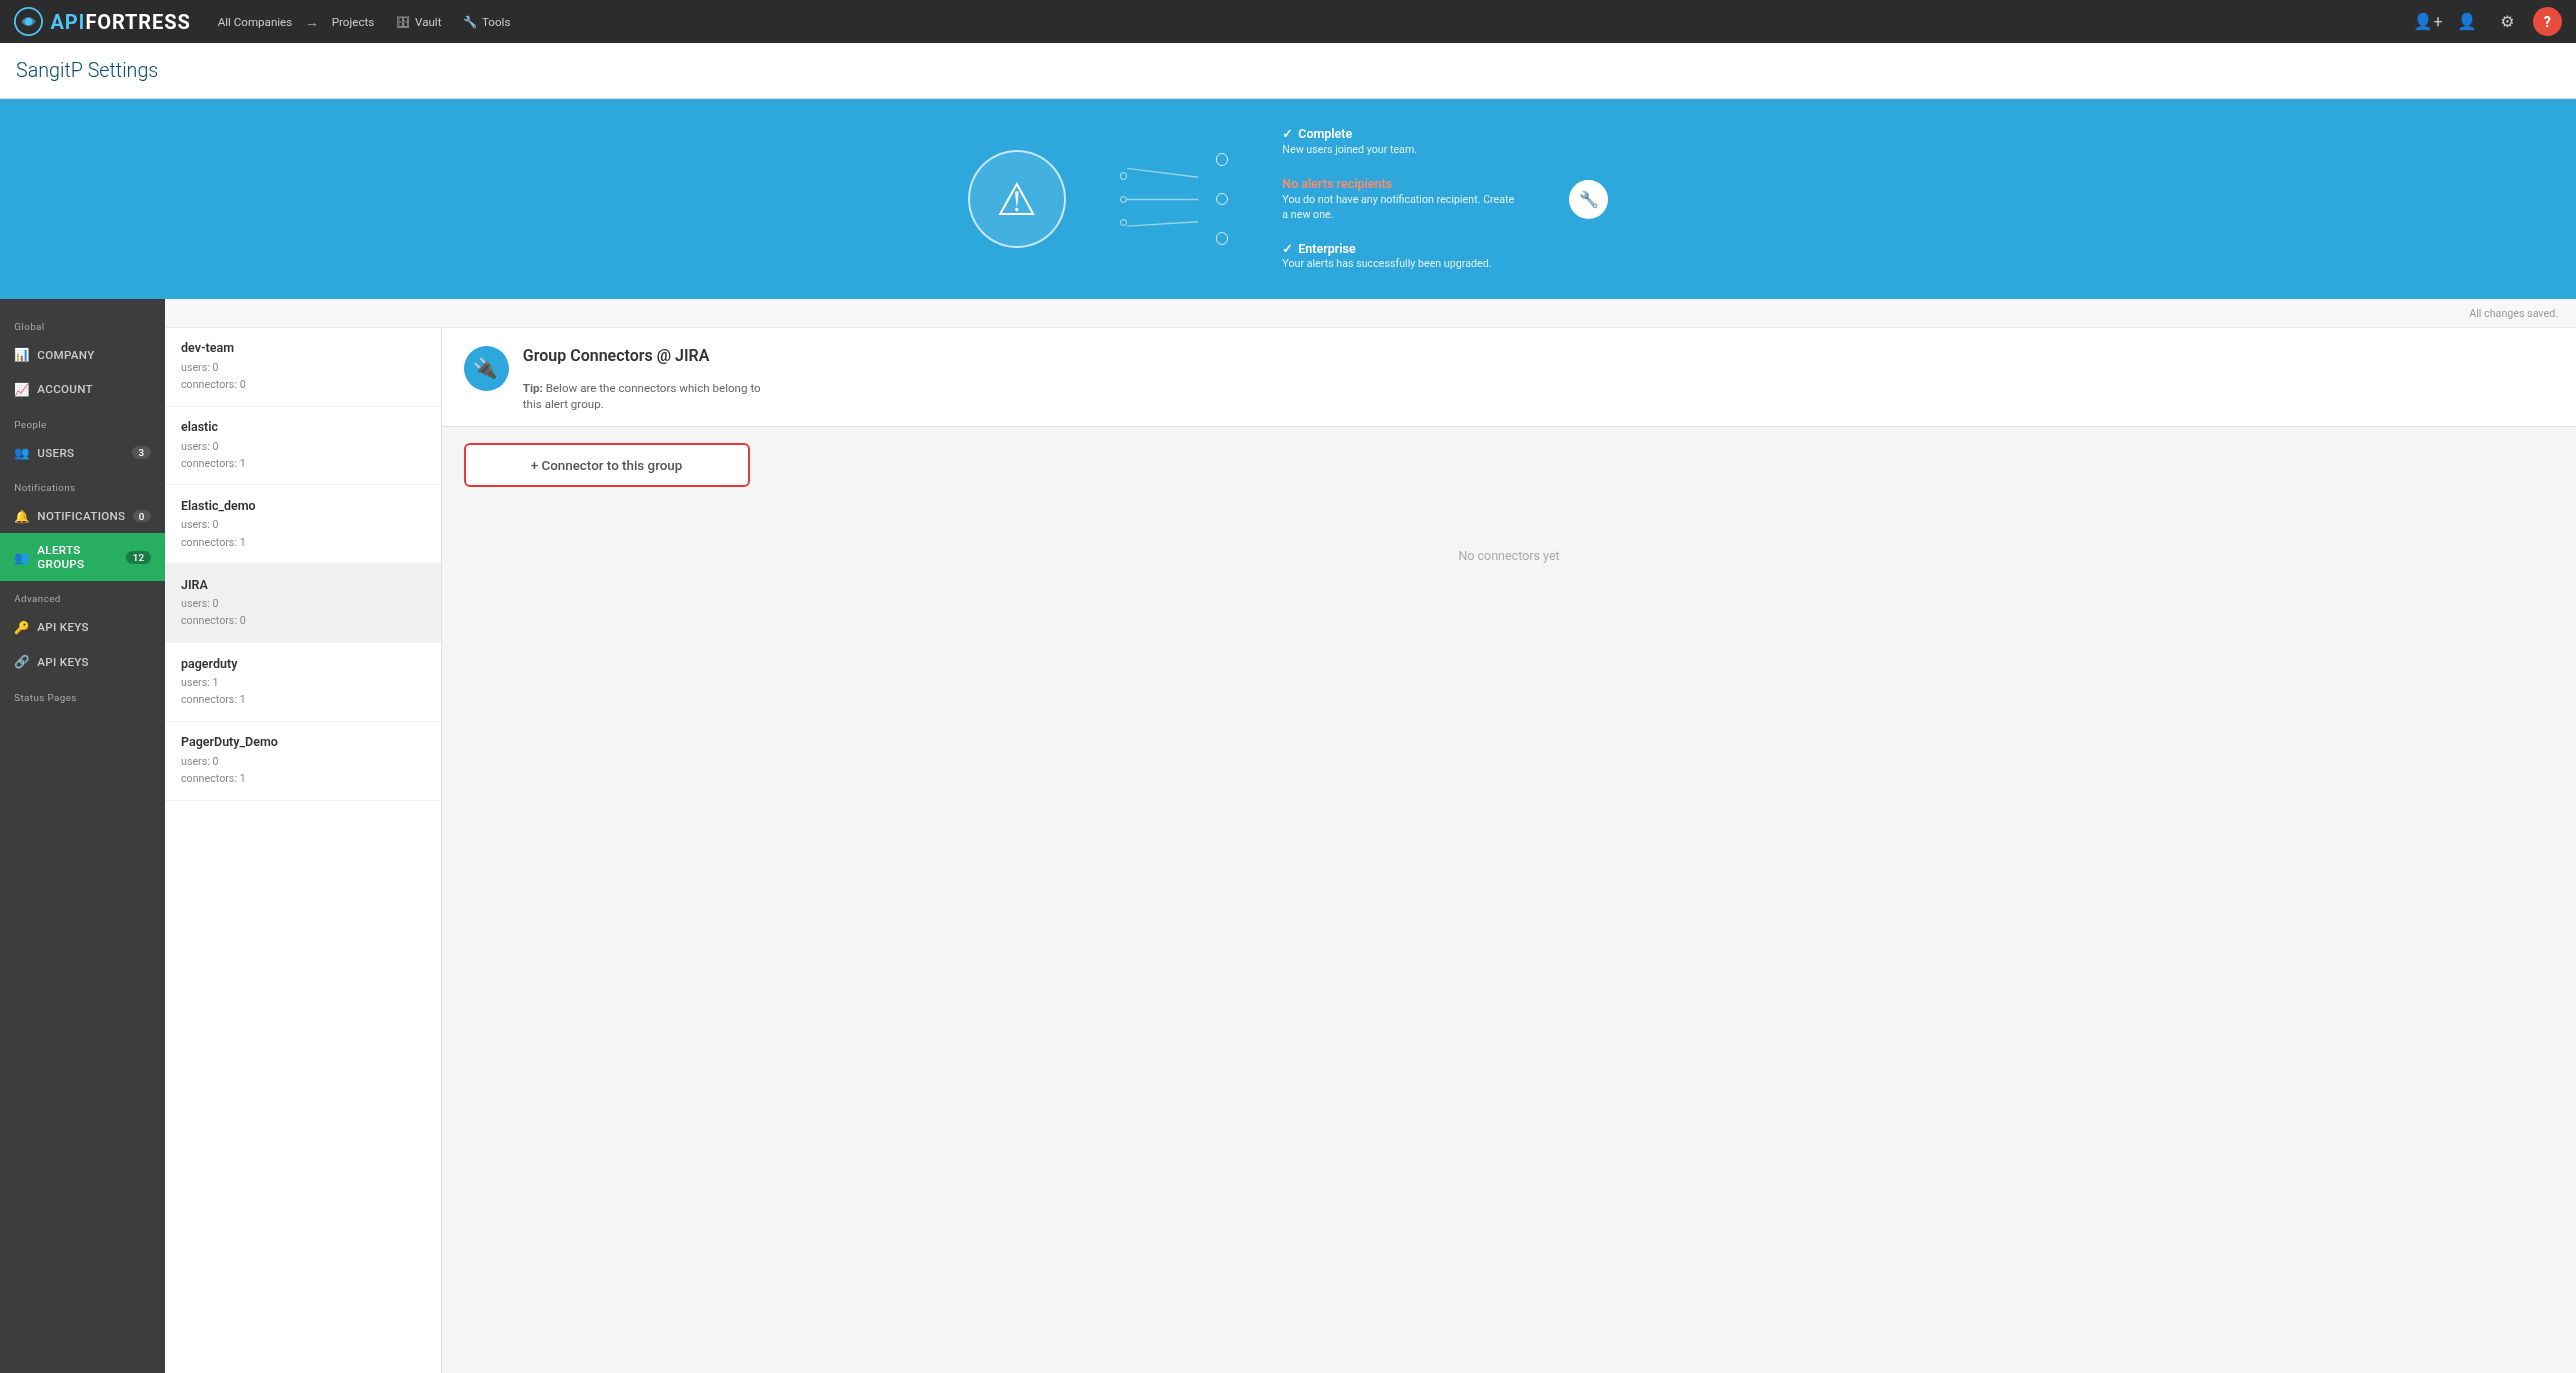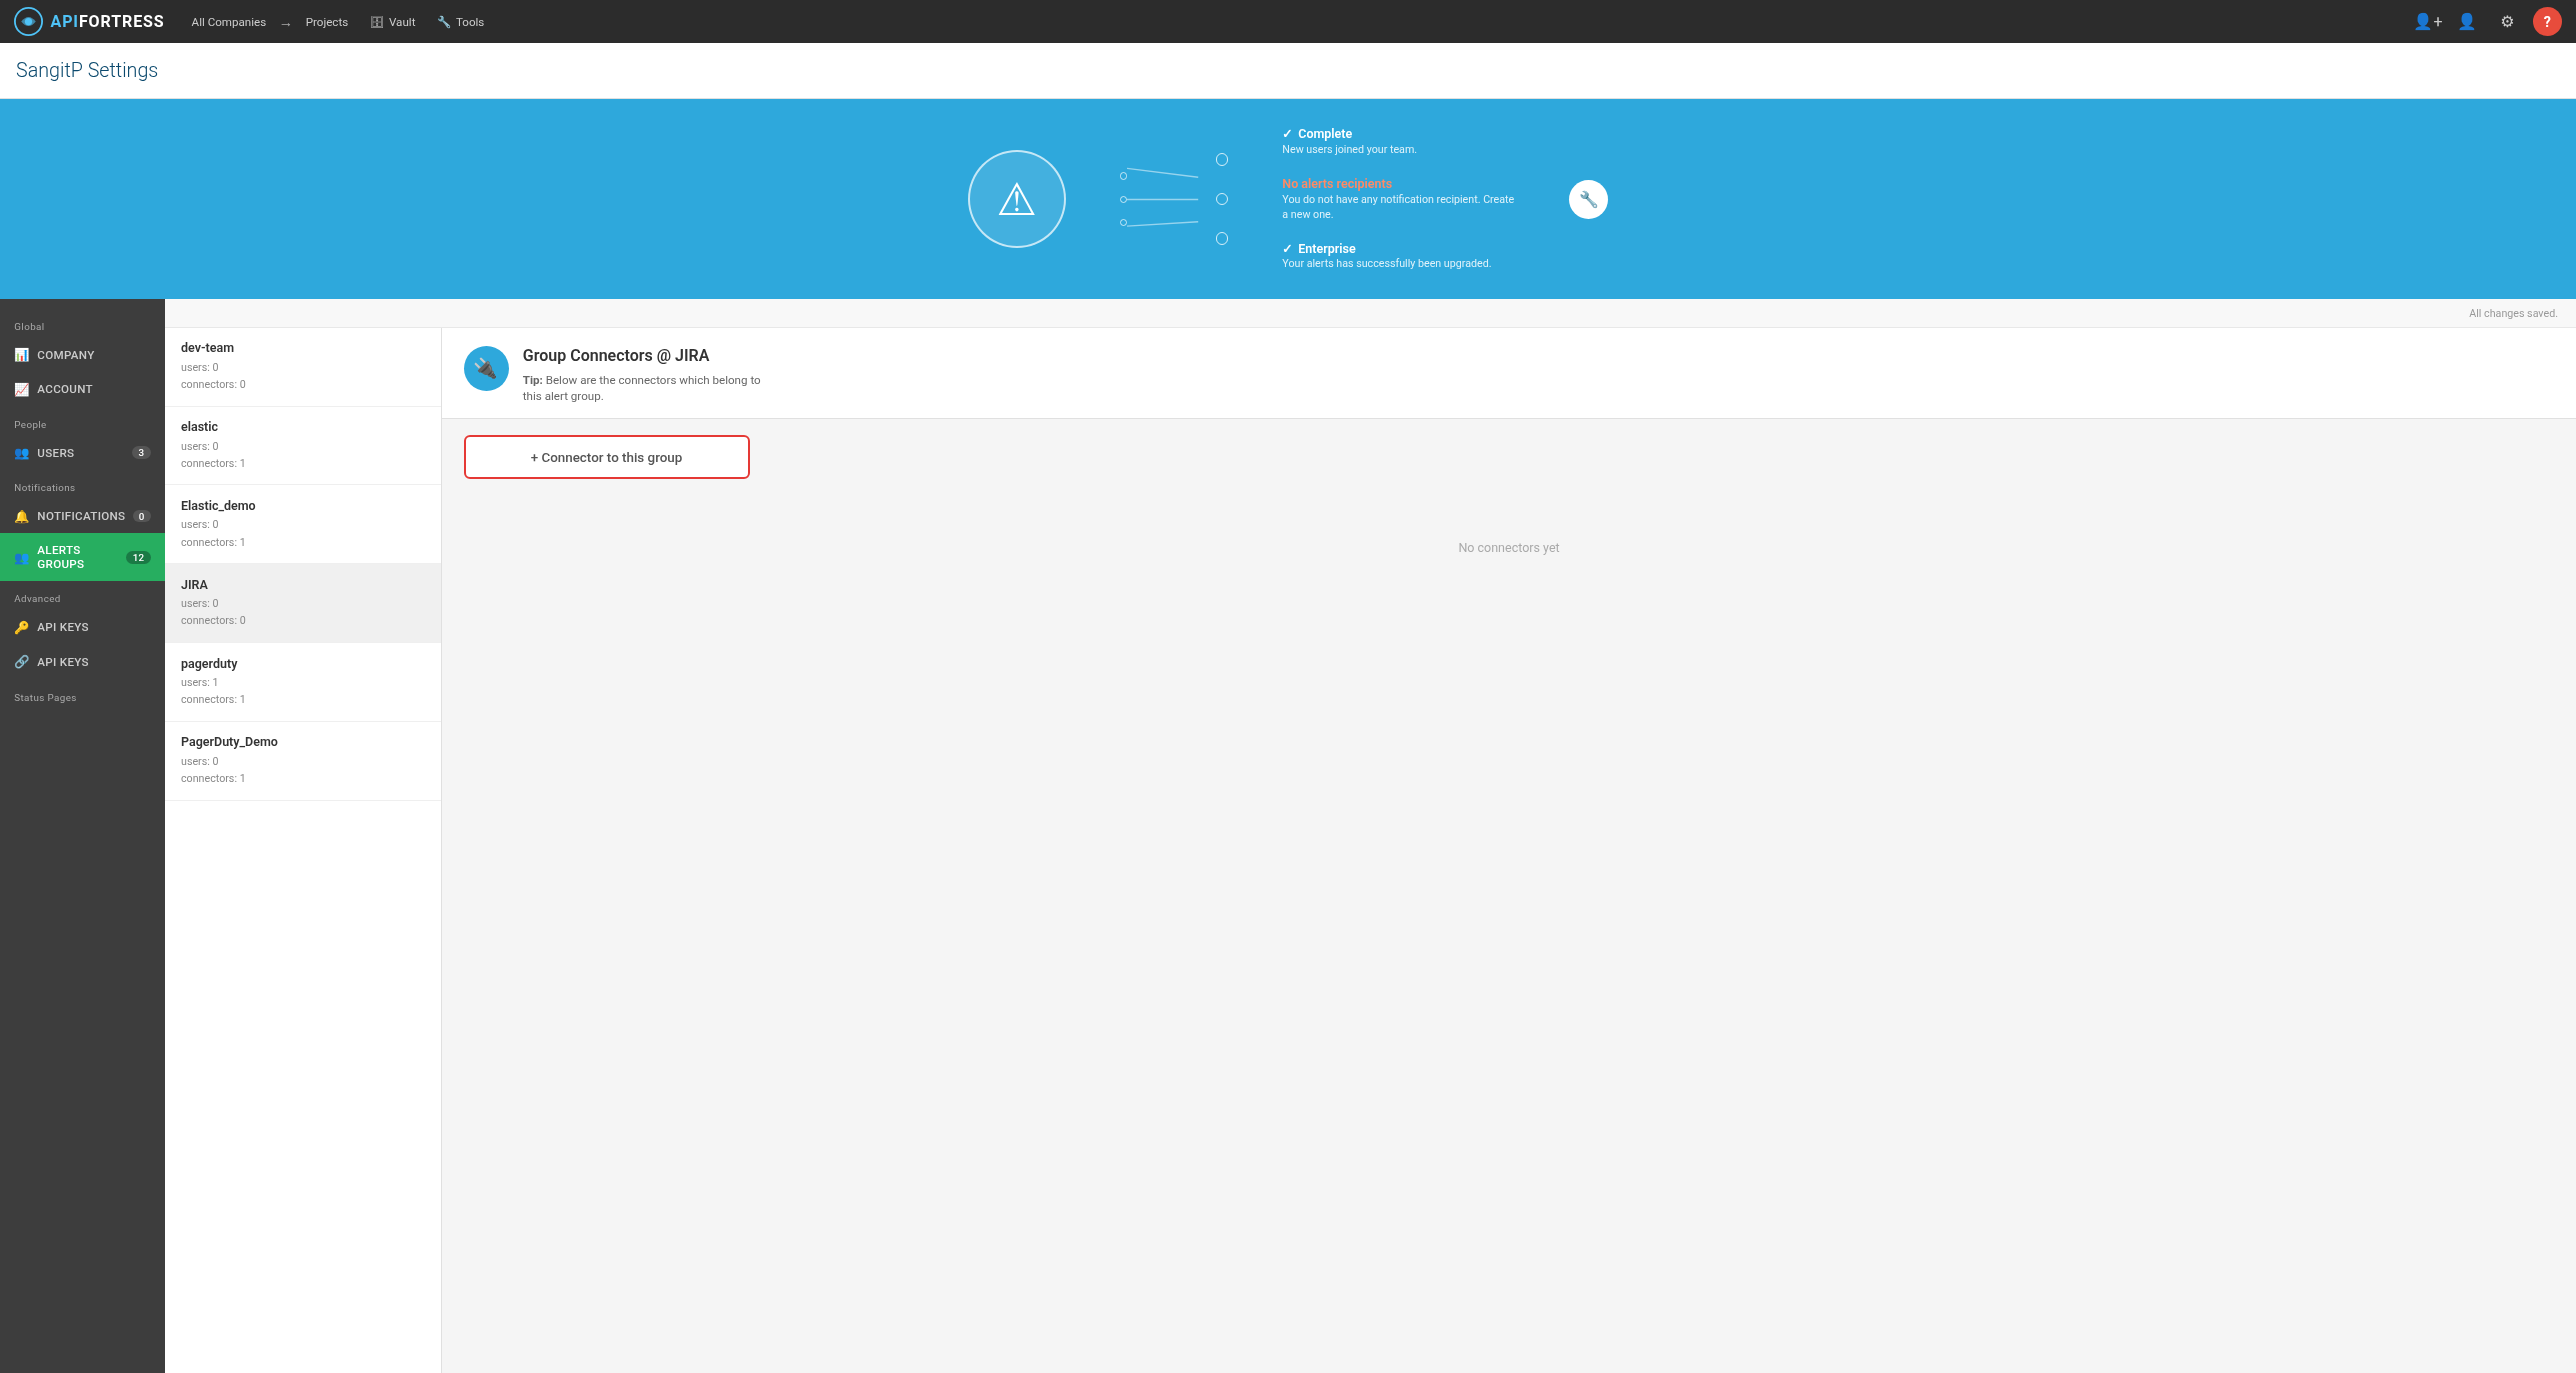--- a/index.html
+++ b/index.html
@@ -18,21 +18,21 @@
       display: flex;
       align-items: center;
       gap: 7.2px;
     }
     .logo-icon {
       width: 29px;
       height: 29px;
     }
     .logo-text {
       color: white;
-      font-size: 16px;
+      font-size: 20px;
       font-weight: 700;
       letter-spacing: 0.9px;
     }
     .logo-text span { color: #4fc3f7; }
     .topnav-links {
       display: flex;
       align-items: center;
       gap: 3.6px;
       flex: 1;
     }
@@ -261,21 +261,21 @@
       align-items: center;
       justify-content: center;
       flex-shrink: 0;
     }
     .plug-symbol { color: white; font-size: 19.7px; }
     .group-detail-info {}
     .group-detail-title {
       font-size: 16px;
       font-weight: 600;
       color: #333;
-      margin-bottom: 7px;
+      margin-bottom: 15px;
     }
     .group-detail-tip {
       font-size: 11.6px;
       color: #666;
       max-width: 250px;
       line-height: 1.4;
     }
 
     .add-connector-btn-wrap {
       padding: 16px 21.5px;

